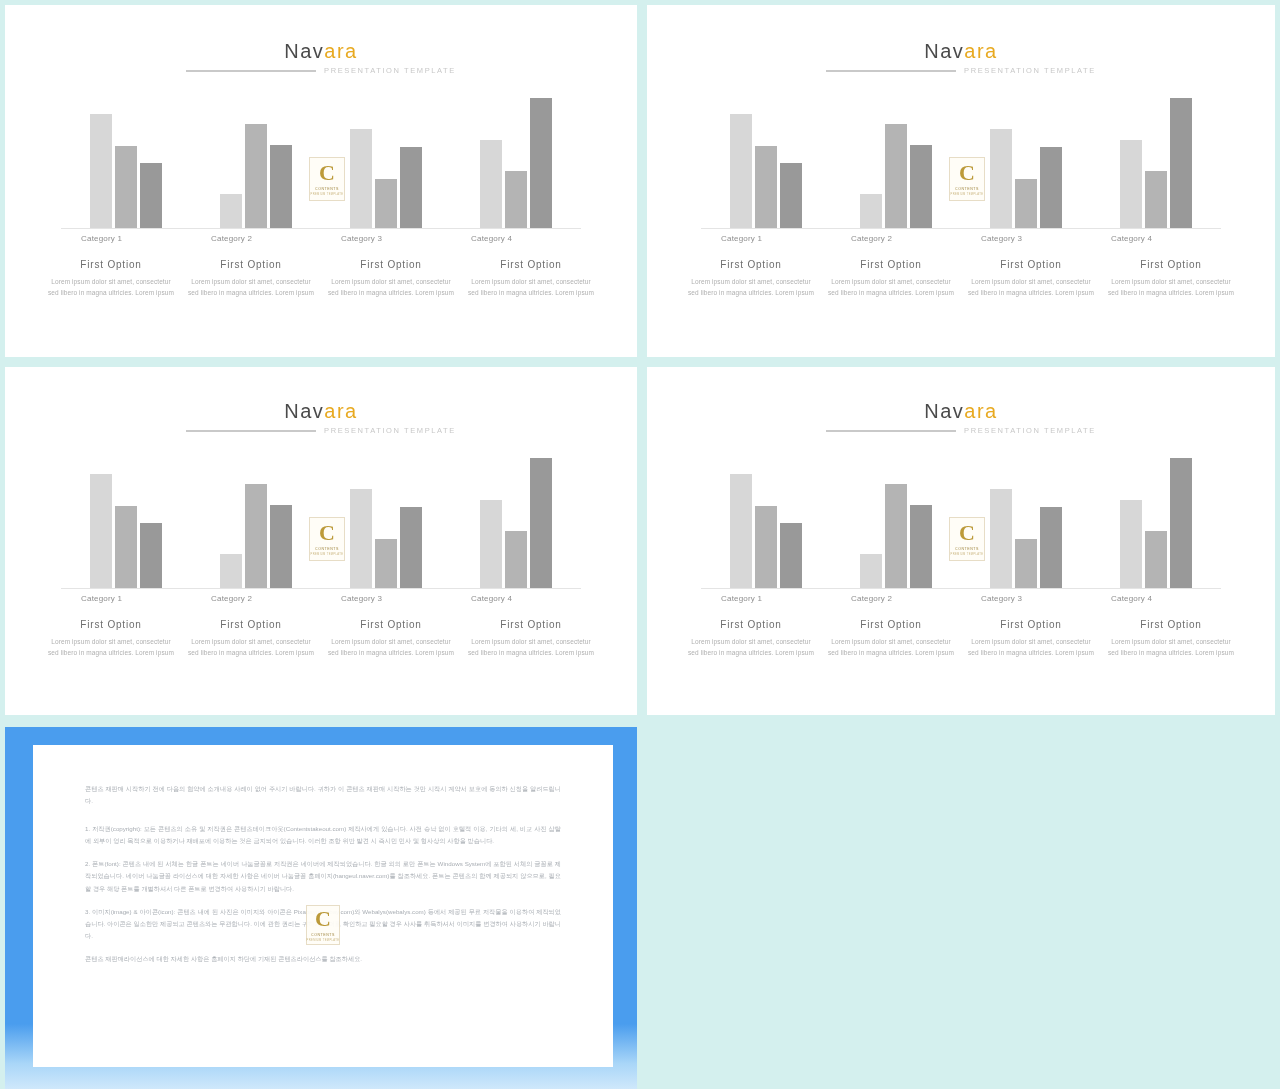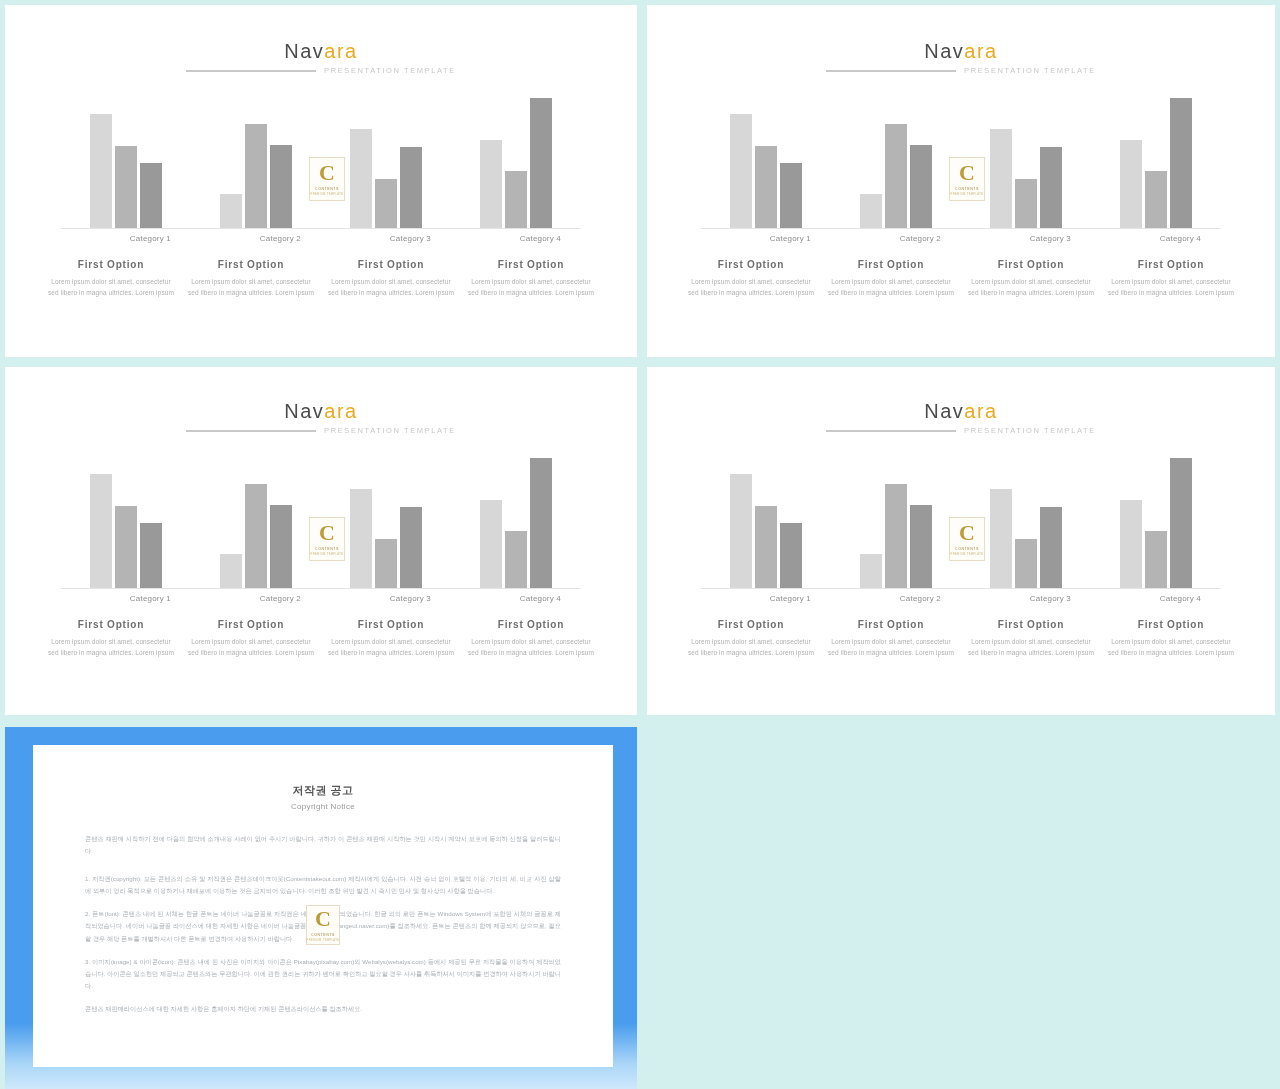--- a/index.html
+++ b/index.html
@@ -70,21 +70,21 @@
   .bar.s0 { background:#d7d7d7; }
   .bar.s1 { background:#b4b4b4; }
   .bar.s2 { background:#999999; }
 
   .axis-labels {
     display:flex; justify-content:space-around;
     margin-top:5px;
   }
   .axis-labels span {
     font-size:8px; color:#8e8e8e; letter-spacing:.2px;
-    width:90px; text-align:right;
+    width:90px; text-align:left;
   }
 
   
   .badge {
     position:absolute;
     width:36px; height:44px;
     background:#fffdf7;
     border:1px solid #e6dcc4;
     display:flex; flex-direction:column;
     align-items:center; justify-content:center;
@@ -101,21 +101,21 @@
   }
   .badge .b2 {
     font-size:2.6px; letter-spacing:.4px; color:#c7b177;
     margin-top:1.5px; white-space:nowrap;
   }
 
   
   .captions { display:flex; justify-content:space-around; }
   .caption { width:130px; text-align:center; }
   .caption h4 {
-    font-size:10px; font-weight:700; color:#6e6e6e;
+    font-size:10px; font-weight:400; color:#6e6e6e;
     letter-spacing:.8px; margin-bottom:6px;
   }
   .caption p {
     font-size:6.5px; color:#b0b0b0; line-height:1.75; letter-spacing:.1px;
   }
 
   
   .cp-wrap { position:relative; padding:38px 52px 0; height:100%; }
   .cp-head { text-align:center; margin-bottom:22px; }
   .cp-head .ko {
@@ -403,24 +403,20 @@
         <div class="caption">
           <h4>First  Option</h4>
           <p>Lorem ipsum dolor sit amet, consectetur sed libero in magna ultricies. Lorem ipsum</p>
         </div>
       </div>
   </div>
 
   <div class="sel-frame fade">
     <div class="sel-inner">
       <div class="cp-wrap">
-        <div class="cp-head">
-          <div class="ko">저작권 공고</div>
-          <div class="en">Copyright Notice</div>
-        </div>
         <div class="cp-body">
           <p class="lead">콘텐츠 재판매 시작하기 전에 다음의 협약에 소개내용 사례이 없어 주시기 바랍니다. 귀하가 이 콘텐츠 재판매 시작하는 것만 시작시 계약서 보호에 동의하 신청을 알려드립니다.</p>
           <p>1. 저작권(copyright): 모든 콘텐츠의 소유 및 저작권은 콘텐츠테이크아웃(Contentstakeout.com) 제작사에게 있습니다. 사전 승낙 없이 호텔적 이용, 기타의 세, 비교 사진 삽탈에 외부이 영리 목적으로 이용하거나 재배포에 이용하는 것은 금지되어 있습니다. 이러한 조항 위반 발견 시 즉시민 민사 및 형사상의 사항을 받습니다.</p>
           <p>2. 폰트(font): 콘텐츠 내에 된 서체는 한글 폰트는 네이버 나눔글꼴로 저작권은 네이버에 제작되었습니다. 한글 외의 로만 폰트는 Windows System에 포함된 서체의 글꼴로 제작되었습니다. 네이버 나눔글꼴 라이선스에 대한 자세한 사항은 네이버 나눔글꼴 홈페이지(hangeul.naver.com)를 참조하세요. 폰트는 콘텐츠의 함께 제공되지 않으므로, 필요할 경우 해당 폰트를 개별하셔서 다른 폰트로 변경하여 사용하시기 바랍니다.</p>
           <p>3. 이미지(image) &amp; 아이콘(icon): 콘텐츠 내에 된 사진은 이미지와 아이콘은 Pixabay(pixabay.com)와 Webalys(webalys.com) 등에서 제공된 무료 저작물을 이용하여 제작되었습니다. 아이콘은 일소한만 제공되고 콘텐츠와는 무관합니다. 이에 관한 권리는 귀하가 벤더로 확인하고 필요할 경우 사사를 취득하셔서 이미지를 변경하여 사용하시기 바랍니다.</p>
           <p>콘텐츠 재판매라이선스에 대한 자세한 사항은 홈페이지 하단에 기재된 콘텐츠라이선스를 참조하세요.</p>
         </div>
         <div class="badge cp-badge">
           <div class="c">C</div>
           <div class="b1">CONTENTS</div>

